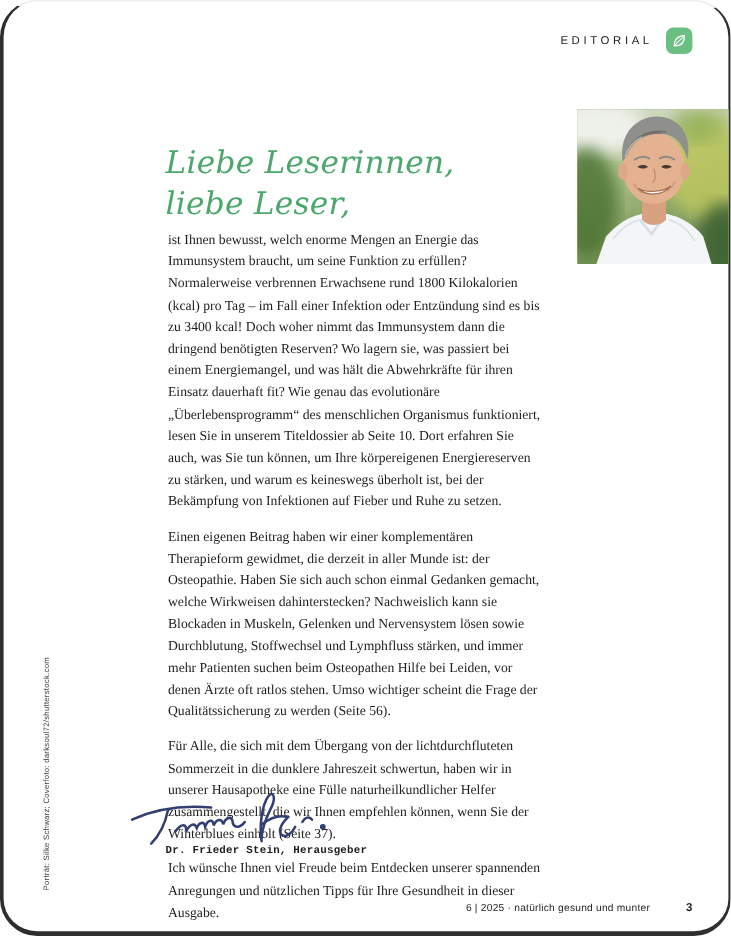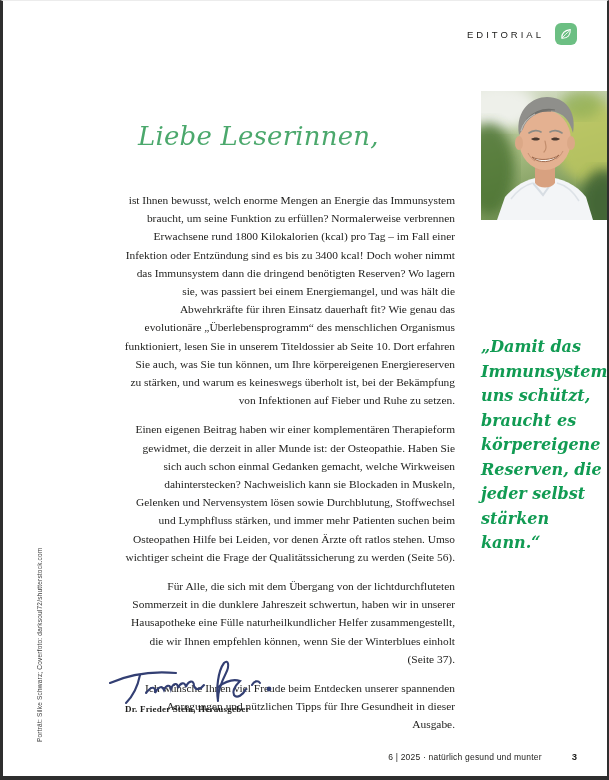--- a/index.html
+++ b/index.html
@@ -8,20 +8,21 @@
     width:609px;height:780px;
     box-sizing:border-box;
     background:#ffffff;
     border-left:3px solid #2e2e2e;
     border-right:2px solid #2e2e2e;
     border-bottom:4px solid #2e2e2e;
     border-top:1px solid #ececec;
     overflow:hidden;
     font-family:"Liberation Serif", serif;
     color:#1d1d1b;
+    border-radius:31px;
   }
   
   .header{
     position:absolute;top:22px;right:30px;
     display:flex;align-items:center;gap:11px;
   }
   .header-label{
     font-family:"Liberation Sans", sans-serif;
     font-size:9.5px;letter-spacing:3px;color:#1d1d1b;
     font-weight:400;
@@ -42,35 +43,35 @@
     font-style:italic;font-weight:400;
     font-size:26px;line-height:34px;
     color:#4ba86c;letter-spacing:0.2px;
   }
   .heading span{display:block;}
   
   .body-copy{
     position:absolute;left:121px;top:190px;width:331px;
     font-size:11.4px;line-height:18.2px;color:#1d1d1b;
   }
-  .body-copy p{margin:0 0 11px 0;text-align:right;}
+  .body-copy p{margin:0 0 11px 16px;}
   .closing{margin-top:3px;}
   
   .pull-quote{
     position:absolute;left:478px;top:334px;width:124px;
     font-family:"DejaVu Serif","Liberation Serif",serif;
     font-style:italic;font-weight:700;
     font-size:16px;line-height:24.5px;
     color:#119b53;
   }
   
   .signature{position:absolute;left:103px;top:656px;width:170px;height:56px;}
   .sig-caption{
-    position:absolute;left:122px;top:703px;
-    font-family:Liberation Serif, serif;
+    position:absolute;left:135px;top:703px;
+    font-family:Liberation Mono, monospace;
     font-size:9px;font-weight:700;color:#1d1d1b;letter-spacing:0.2px;
   }
   
   .credit{
     position:absolute;left:33px;top:741px;
     transform:rotate(-90deg);transform-origin:0 0;
     font-family:"Liberation Sans", sans-serif;
     font-size:6.5px;color:#3c3c3c;letter-spacing:0.2px;
     white-space:nowrap;
   }
@@ -136,30 +137,30 @@
       <path d="M70 48 C72 46 76 46 79 48 C76 50 72 50 70 48 Z" fill="#4a3a30"></path>
 
       <path d="M64 50 C65 55 66 58 63 61" fill="none" stroke="#c28d6c" stroke-width="1.2" stroke-linecap="round"></path>
       <path d="M51 66 C57 73 72 72 78 64 C72 69 58 70 51 66 Z" fill="#fbfaf7" stroke="#a06a4c" stroke-width="1"></path>
       <path d="M47 62 C49 66 51 68 54 70 M82 60 C80 64 78 66 75 68" fill="none" stroke="#c79274" stroke-width="1"></path>
     </svg>
   </div>
 
   <div class="heading">
     <span>Liebe Leserinnen,</span>
+    <span>liebe Leser,</span>
   </div>
 
   <div class="body-copy">
     <p>ist Ihnen bewusst, welch enorme Mengen an Energie das Immunsystem braucht, um seine Funktion zu erfüllen? Normalerweise verbrennen Erwachsene rund 1800 Kilokalorien (kcal) pro Tag – im Fall einer Infektion oder Entzündung sind es bis zu 3400 kcal! Doch woher nimmt das Immunsystem dann die dringend benötigten Reserven? Wo lagern sie, was passiert bei einem Energiemangel, und was hält die Abwehrkräfte für ihren Einsatz dauerhaft fit? Wie genau das evolutionäre „Überlebensprogramm“ des menschlichen Organismus funktioniert, lesen Sie in unserem Titeldossier ab Seite 10. Dort erfahren Sie auch, was Sie tun können, um Ihre körpereigenen Energiereserven zu stärken, und warum es keineswegs überholt ist, bei der Bekämpfung von Infektionen auf Fieber und Ruhe zu setzen.</p>
     <p>Einen eigenen Beitrag haben wir einer komplementären Therapieform gewidmet, die derzeit in aller Munde ist: der Osteopathie. Haben Sie sich auch schon einmal Gedanken gemacht, welche Wirkweisen dahinterstecken? Nachweislich kann sie Blockaden in Muskeln, Gelenken und Nervensystem lösen sowie Durchblutung, Stoffwechsel und Lymphfluss stärken, und immer mehr Patienten suchen beim Osteopathen Hilfe bei Leiden, vor denen Ärzte oft ratlos stehen. Umso wichtiger scheint die Frage der Qualitätssicherung zu werden (Seite 56).</p>
     <p>Für Alle, die sich mit dem Übergang von der lichtdurchfluteten Sommerzeit in die dunklere Jahreszeit schwertun, haben wir in unserer Hausapotheke eine Fülle naturheilkundlicher Helfer zusammengestellt, die wir Ihnen empfehlen können, wenn Sie der Winterblues einholt (Seite 37).</p>
     <p>Ich wünsche Ihnen viel Freude beim Entdecken unserer spannenden Anregungen und nützlichen Tipps für Ihre Gesundheit in dieser Ausgabe.</p>
   </div>
 
-  <div class="pull-quote">„Damit das Immunsystem uns schützt, braucht es körpereigene Reserven, die jeder selbst stärken kann.“</div>
 
   <div class="signature">
     <svg width="170" height="56" viewBox="0 0 170 56" aria-hidden="true">
       <g fill="none" stroke="#333f73" stroke-width="2.1" stroke-linecap="round">
         <path d="M4 26 C24 17 48 14 70 16"></path>
         <path d="M34 18 C32 28 28 38 20 46"></path>
         <path d="M40 36 C46 28 50 30 49 36 C52 30 56 28 58 33 C60 28 64 27 65 32 C67 26 72 25 72 31 C74 26 79 24 80 30 C82 24 88 22 88 29 C90 34 95 32 98 28"></path>
         <path d="M112 44 C110 32 112 14 118 6 C122 2 124 8 120 16 C116 24 112 34 112 42"></path>
         <path d="M112 30 C120 24 128 22 134 24 C130 28 126 34 128 38 C131 42 137 38 140 32"></path>
         <path d="M146 28 C148 24 152 23 154 26"></path>

